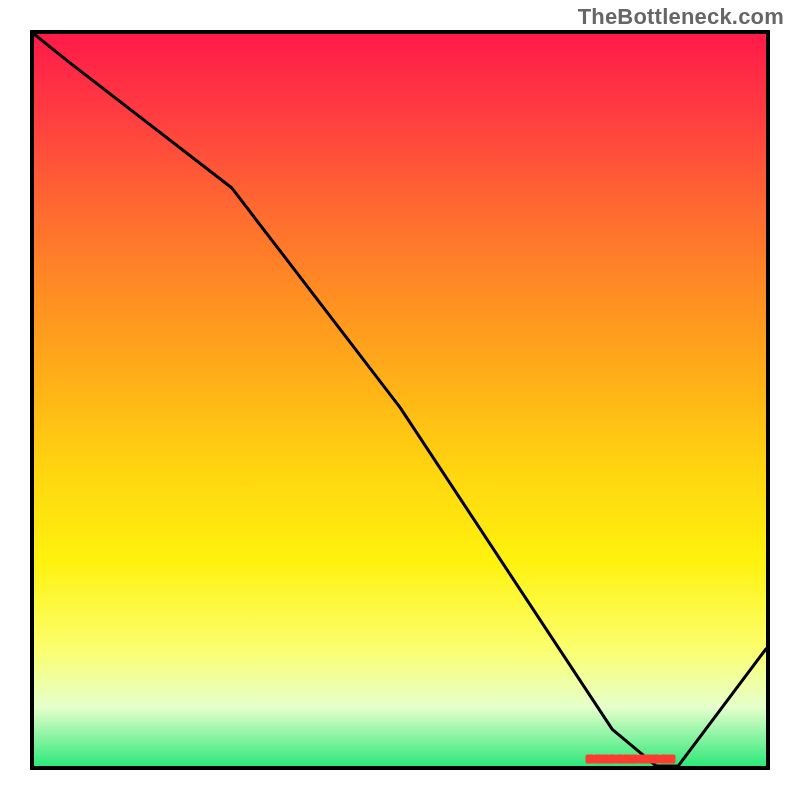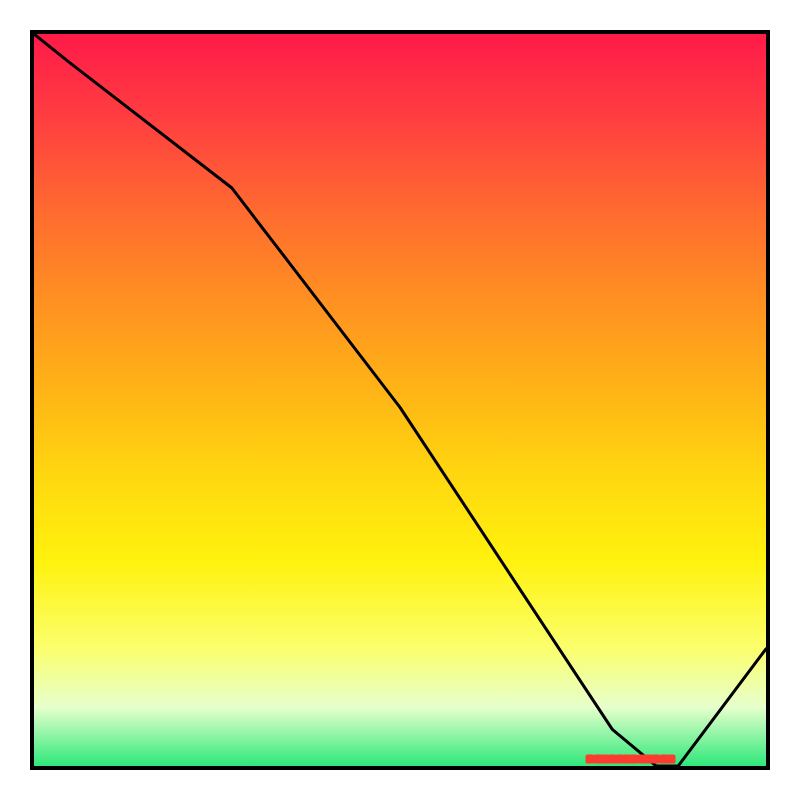--- a/index.html
+++ b/index.html
@@ -59,20 +59,21 @@
     height: 9px;
     background: #ff3b30;
     border-radius: 2px;
     transform: translate(-50%, -50%);
   }
 </style>
 </head>
 <body>
 
 <div class="container">
+  <div class="watermark">TheBottleneck.com</div>
 
   <div class="plot-area">
     <svg class="curve" viewBox="0 0 732 732" preserveAspectRatio="none">
       <path fill="none" stroke="#000000" stroke-width="3" stroke-linejoin="round" stroke-linecap="round" d="M0.0 0.0 L36.6 29.3 L197.6 153.7 L366.0 373.3 L578.3 695.4 L622.2 732.0 L644.2 732.0 L732.0 614.9"></path>
     </svg>
   <div class="marker" style="left: 556.3px; top: 724.7px; background: rgb(255, 59, 48);"></div>
       <div class="marker" style="left: 563.6px; top: 724.7px; background: rgb(255, 59, 48);"></div>
       <div class="marker" style="left: 571px; top: 724.7px; background: rgb(255, 59, 48);"></div>
       <div class="marker" style="left: 578.3px; top: 724.7px; background: rgb(255, 59, 48);"></div>
       <div class="marker" style="left: 585.6px; top: 724.7px; background: rgb(255, 59, 48);"></div>

